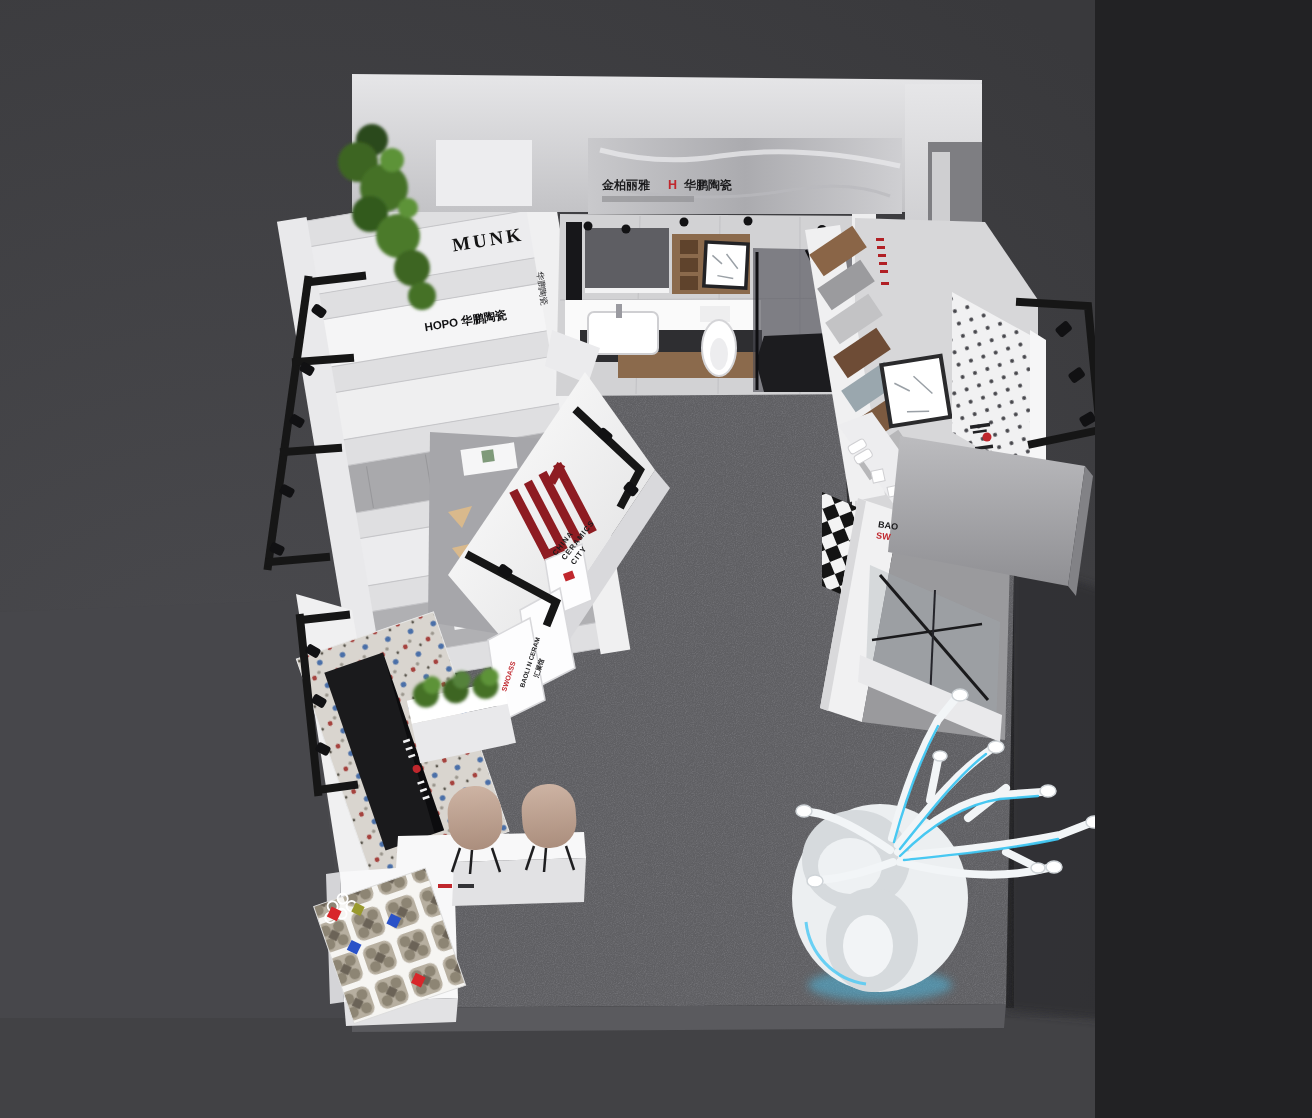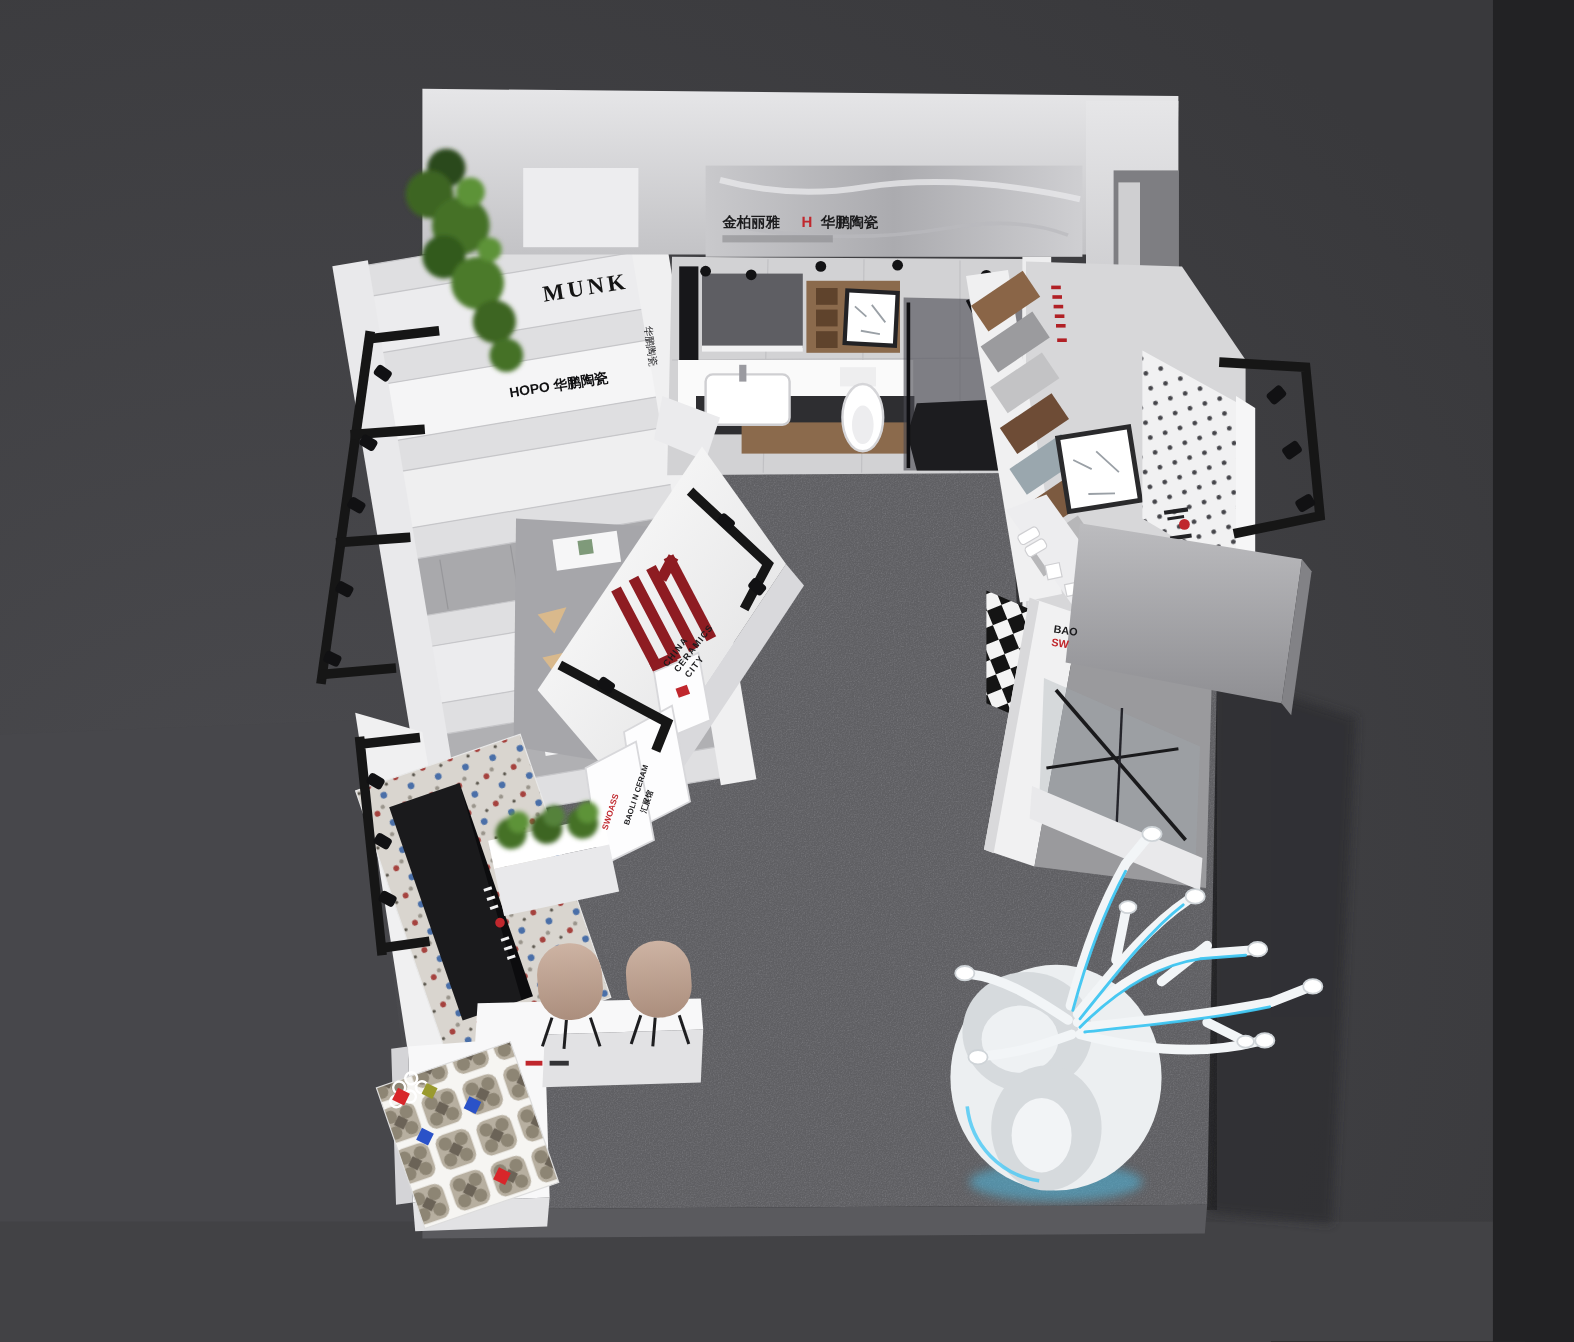--- a/index.html
+++ b/index.html
@@ -1,16 +1,16 @@
 <!DOCTYPE html>
 <html><head>
 <meta charset="utf-8">
 <style>
   html,body{margin:0;padding:0;background:#222224;}
-  .stage{position:relative;width:1244px;height:1118px;overflow:hidden;background:#39393c;
+  .stage{position:relative;width:1095px;height:1118px;overflow:hidden;background:#39393c;
          font-family:"Liberation Sans", sans-serif;}
   svg{position:absolute;inset:0;display:block;}
   text{font-family:"Liberation Sans", sans-serif;}
   .serif{font-family:"Liberation Serif", serif;}
 </style>
 </head>
 <body>
 
 <div class="stage">
 <svg viewBox="0 0 1312 1118" width="1312" height="1118">

